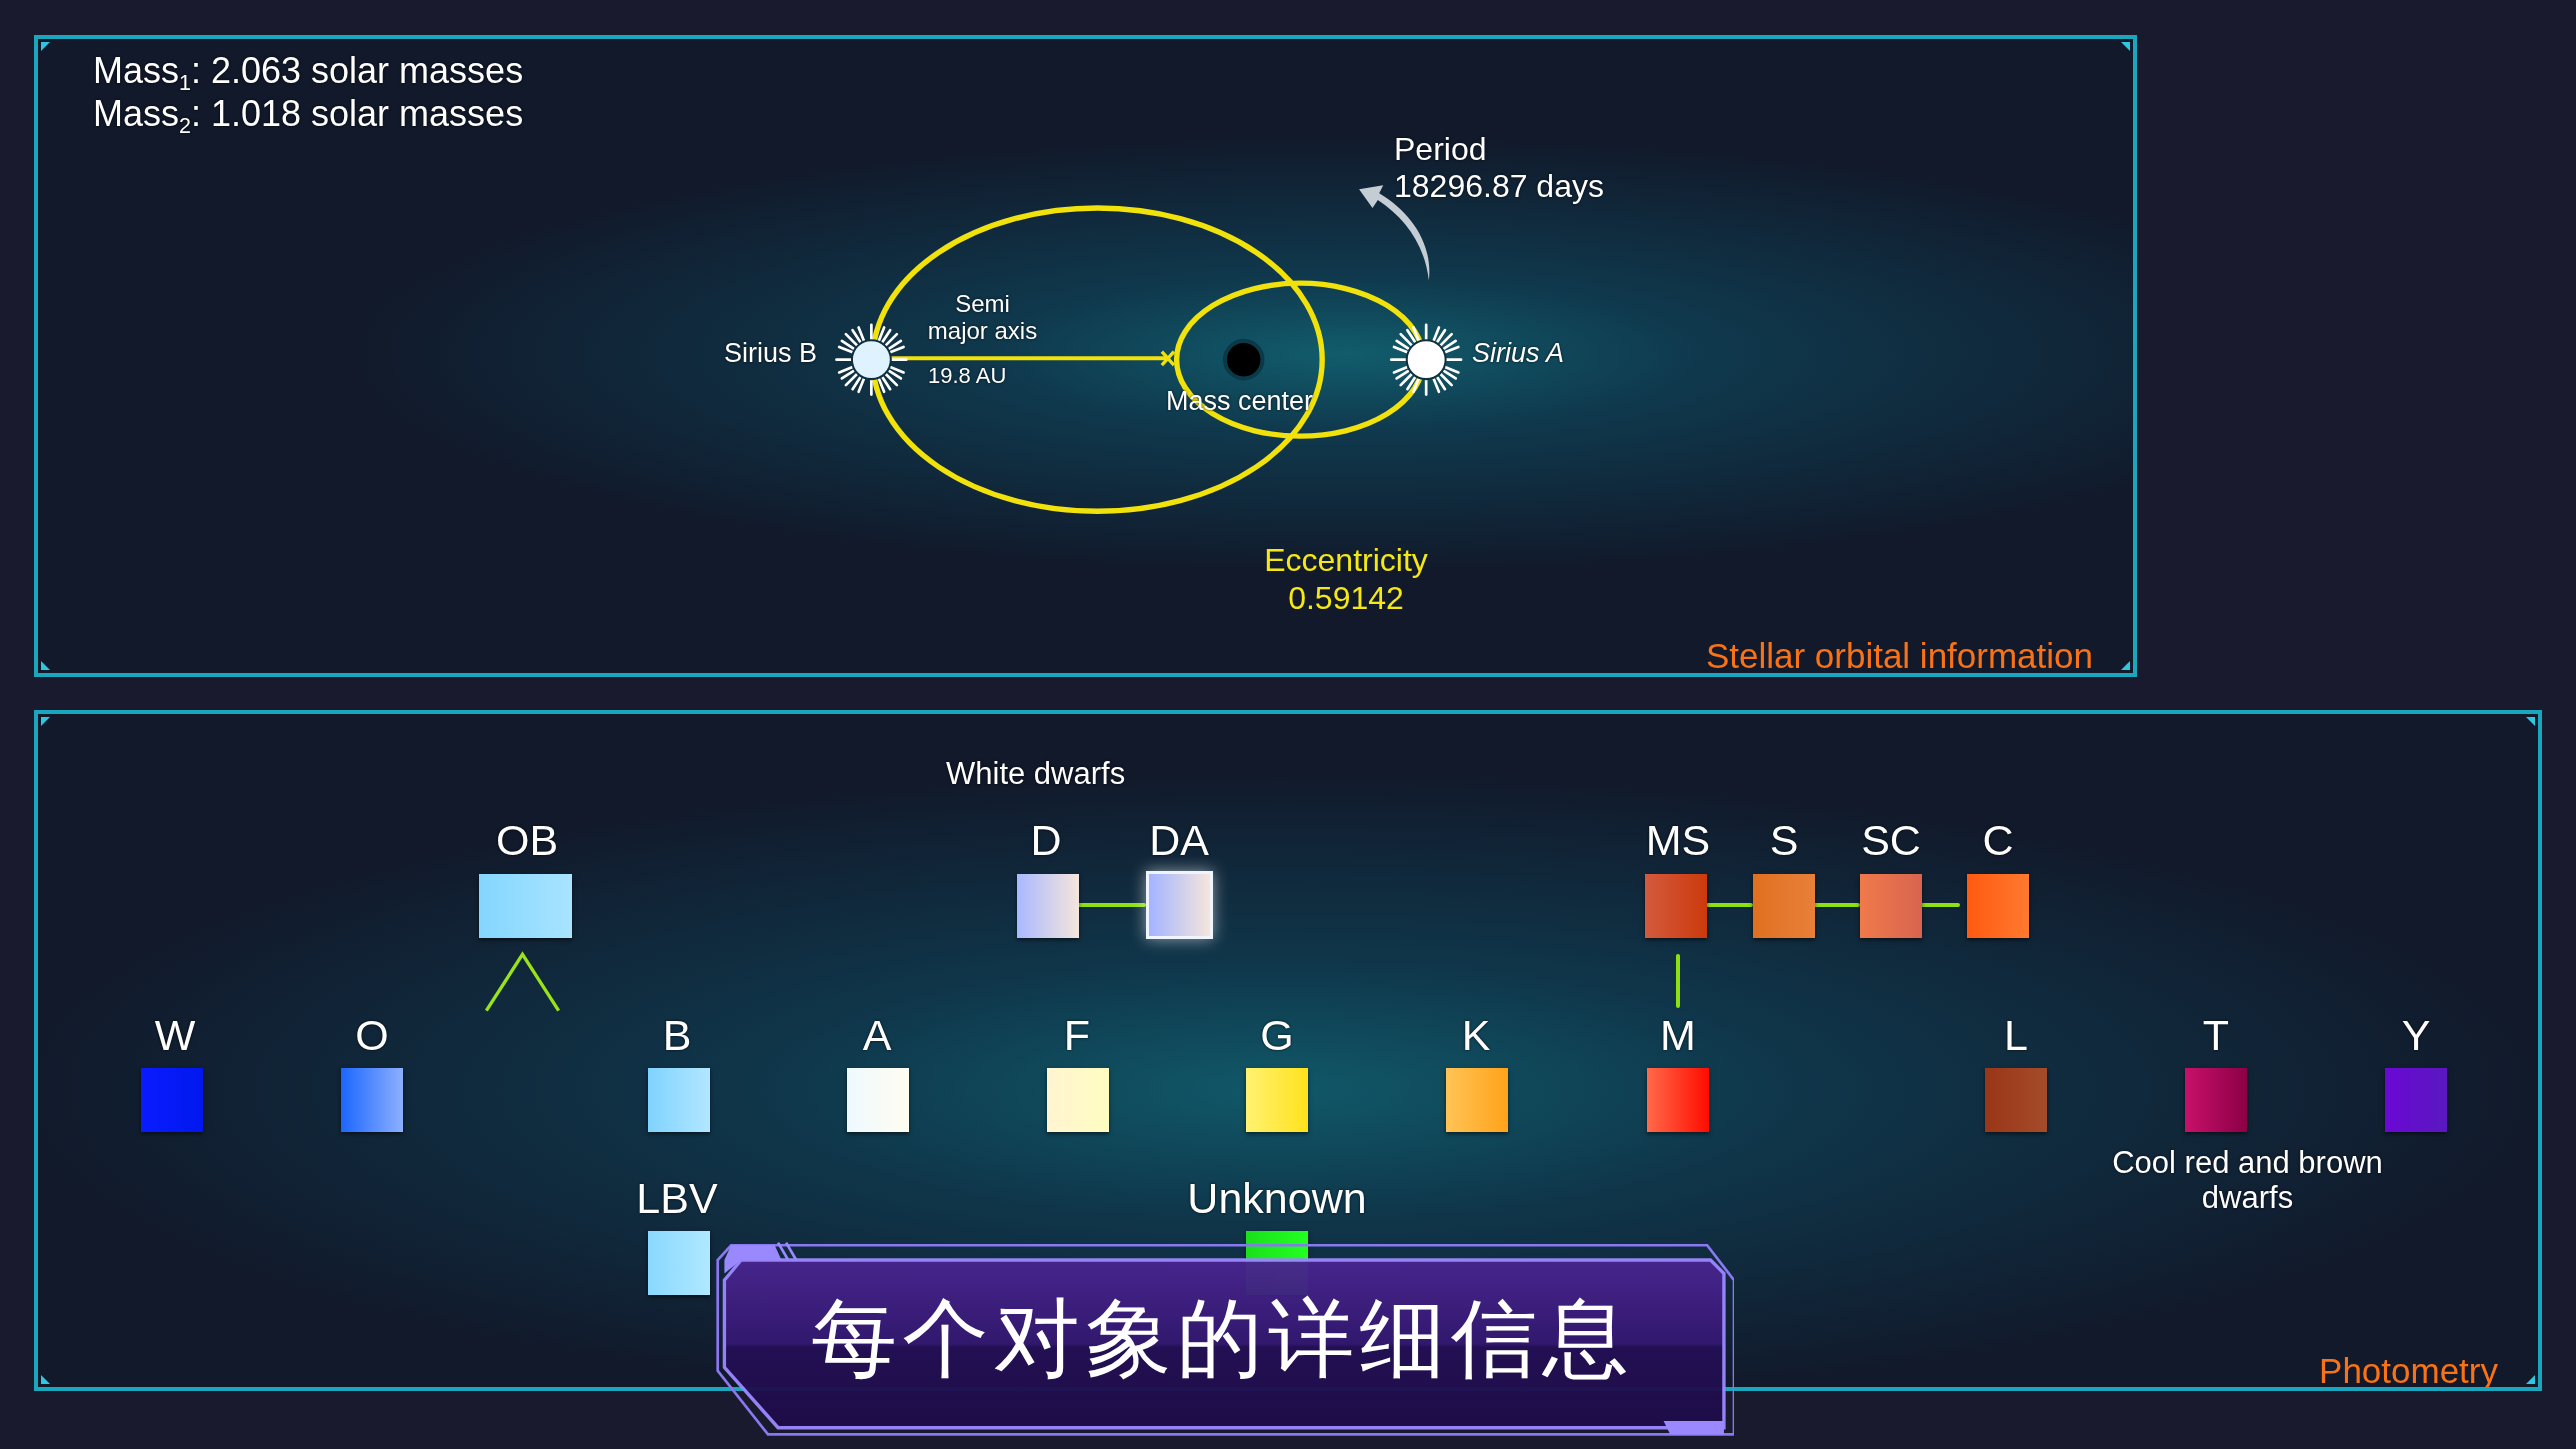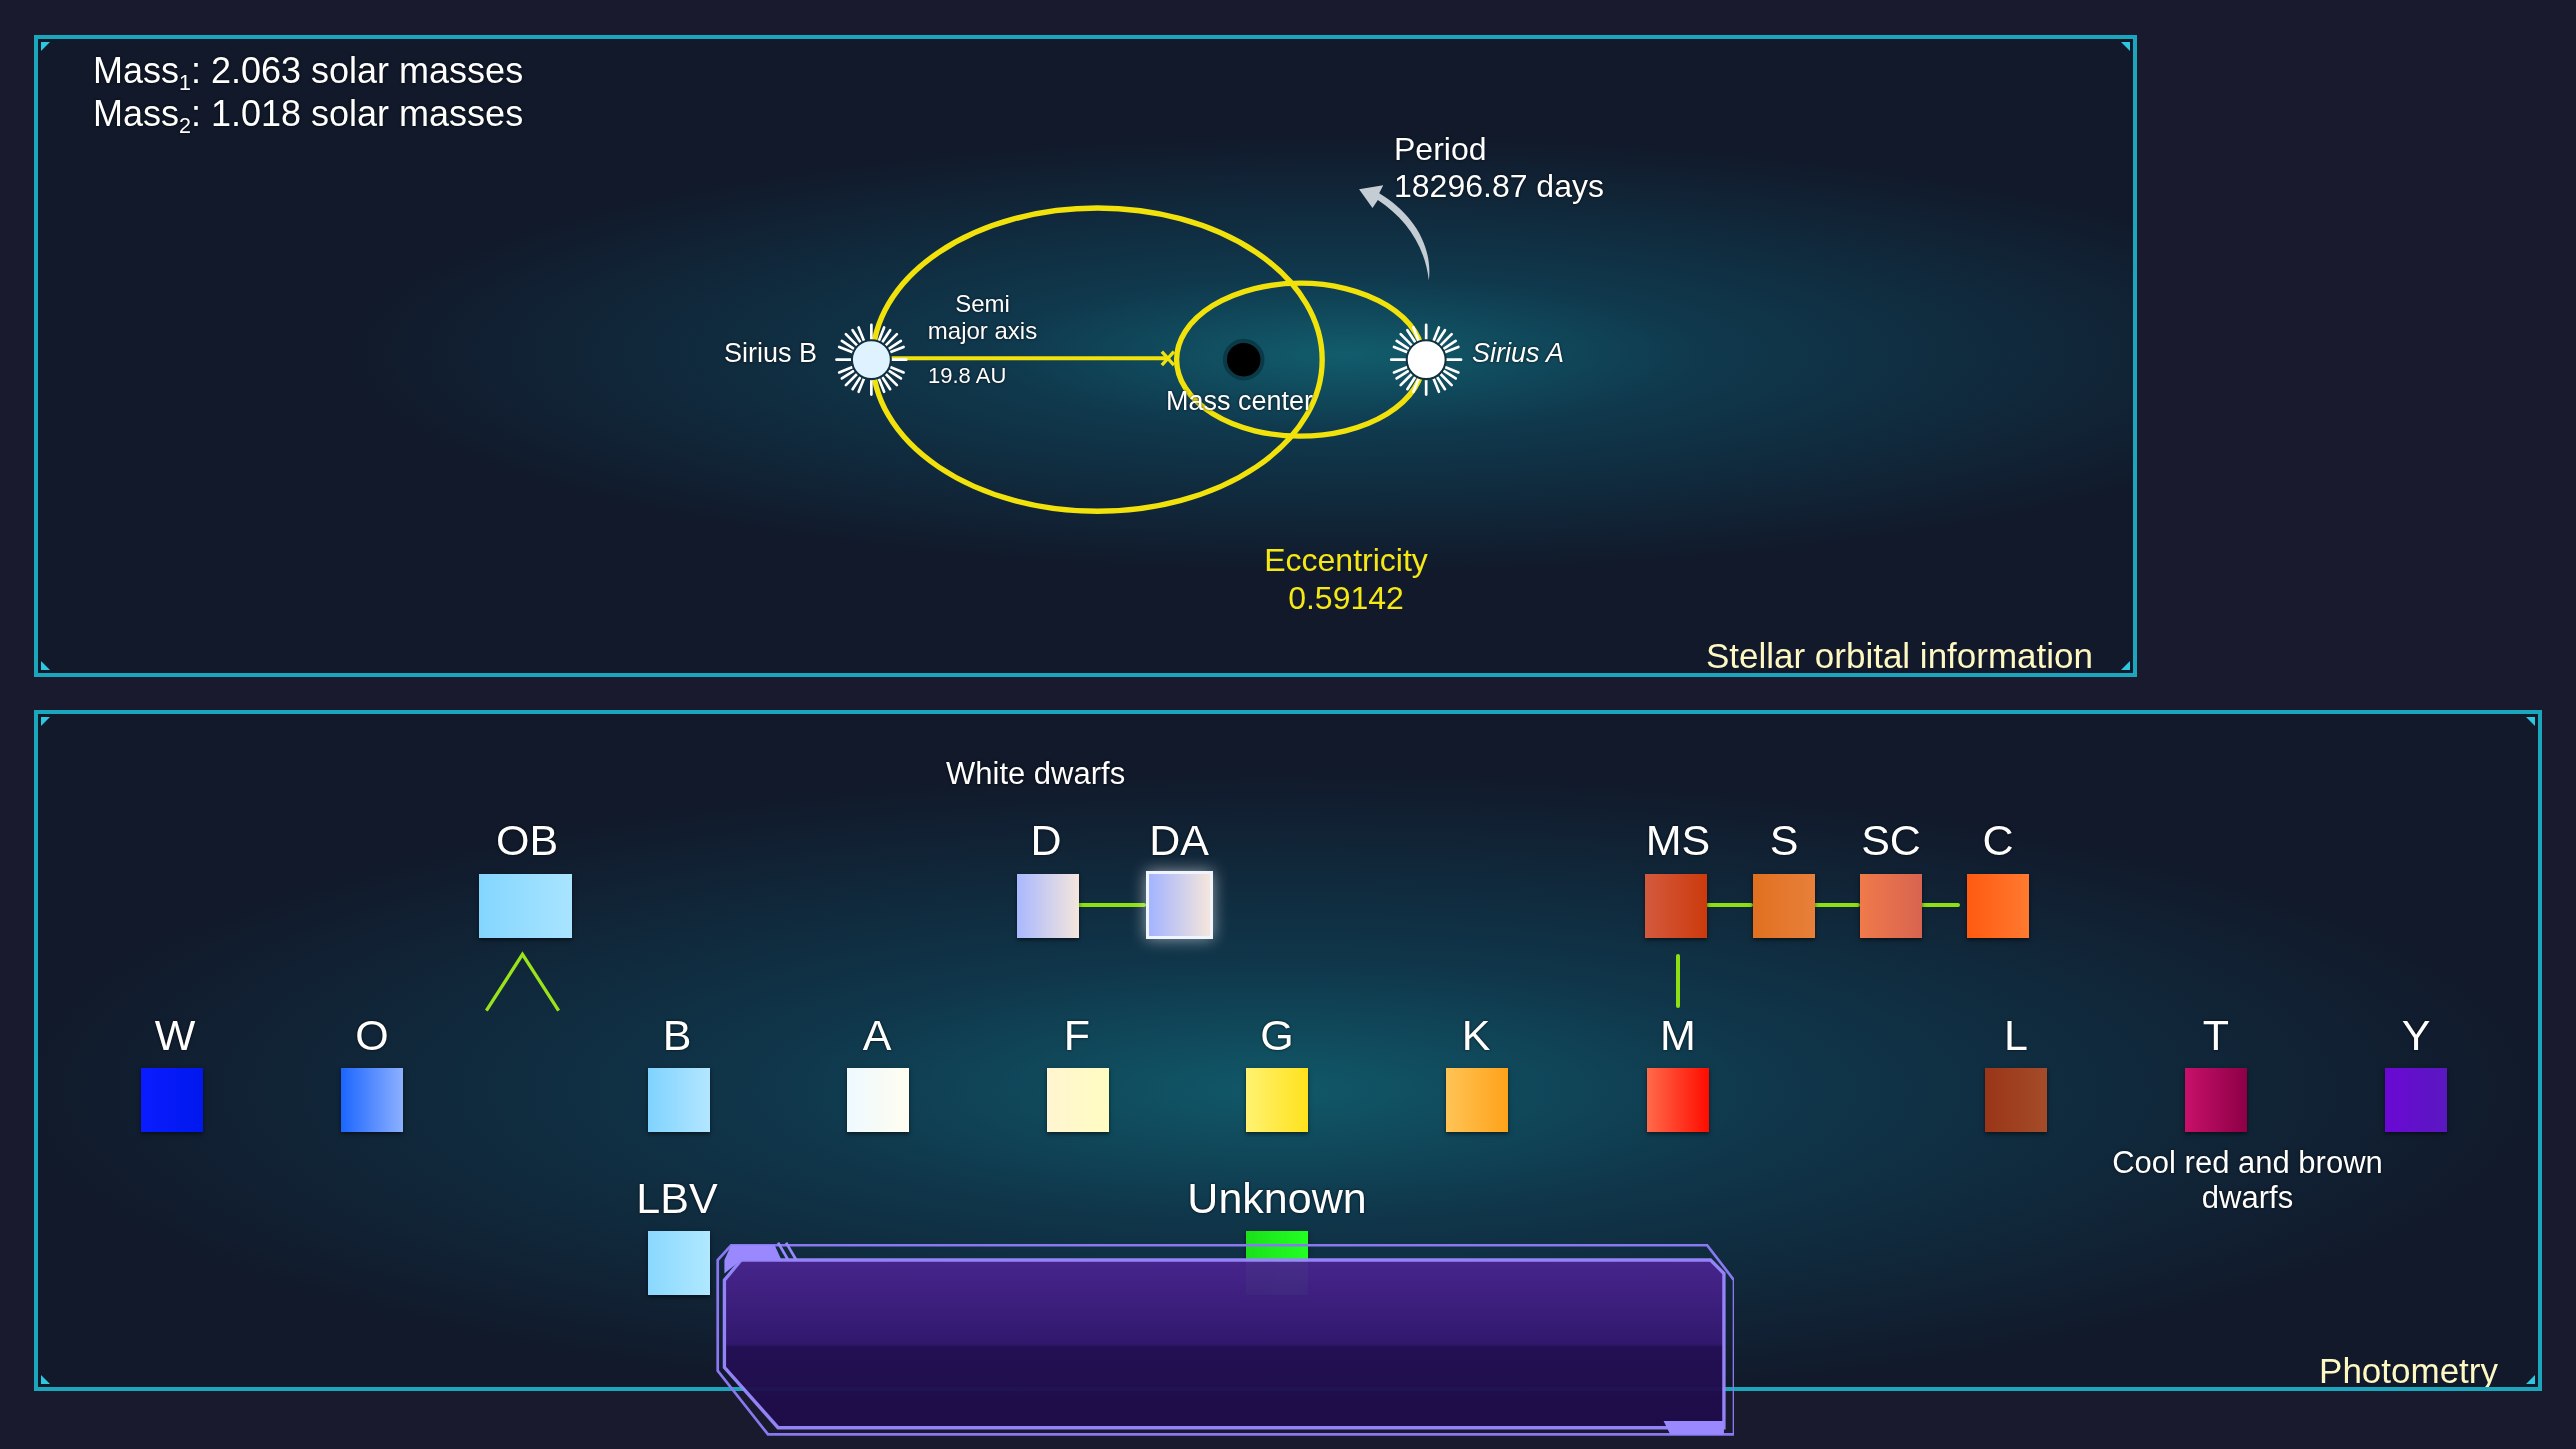--- a/index.html
+++ b/index.html
@@ -26,21 +26,21 @@
   #photo-panel .glow {
     background: radial-gradient(ellipse 1275px 322px at 1241px 376px, rgba(16,92,108,0.95) 0%, rgba(15,66,88,0.7) 40%, rgba(17,30,48,0) 100%);
   }
   .corner { position:absolute; width:0; height:0; }
   .corner.tl { left:2.7px; top:2.7px; border-top:9.4px solid #2fc6e0; border-right:9.4px solid transparent; }
   .corner.tr { right:2.7px; top:2.7px; border-top:9.4px solid #2fc6e0; border-left:9.4px solid transparent; }
   .corner.bl { left:2.7px; bottom:2.7px; border-bottom:9.4px solid #2fc6e0; border-right:9.4px solid transparent; }
   .corner.br { right:2.7px; bottom:2.7px; border-bottom:9.4px solid #2fc6e0; border-left:9.4px solid transparent; }
 
   .panel-title {
-    position:absolute; color:#fef9c3; font-size:35px; white-space:nowrap;
+    position:absolute; color:#f97316; font-size:35px; white-space:nowrap;
   }
   #orbit-panel .panel-title { right:40px; bottom:-2.7px; }
   #photo-panel .panel-title { right:40px; bottom:-4px; }
 
   .txt { position:absolute; white-space:nowrap; line-height:1.12; }
   .shadow { text-shadow: 0 0 2.7px rgba(0,0,0,0.8); }
   .mass { font-size:36px; left:55px; }
   .mass sub { font-size:21.5px; vertical-align:-6.7px; }
 
   
@@ -281,14 +281,15 @@
     <polygon points="30,18 1485,18 1525,70 1525,300 85,300 10,205 10,40" fill="none" stroke="#8a78f0" stroke-width="4"></polygon>
 
     <polygon points="45,40 1490,40 1510,60 1510,290 100,290 20,200 20,70" fill="url(#bannerFill)" stroke="#9a88ff" stroke-width="5" opacity="0.96"></polygon>
 
     <polygon points="30,18 95,18 105,40 45,40 20,60 20,40" fill="#9a88ff"></polygon>
     <line x1="100" y1="14" x2="115" y2="40" stroke="#9a88ff" stroke-width="4"></line>
     <line x1="112" y1="14" x2="127" y2="40" stroke="#9a88ff" stroke-width="4"></line>
 
     <polygon points="1420,280 1510,280 1510,300 1430,300" fill="#9a88ff"></polygon>
   </svg>
+  <div class="sub-text">每个对象的详细信息</div>
 </div>
 
 
 </body></html>

